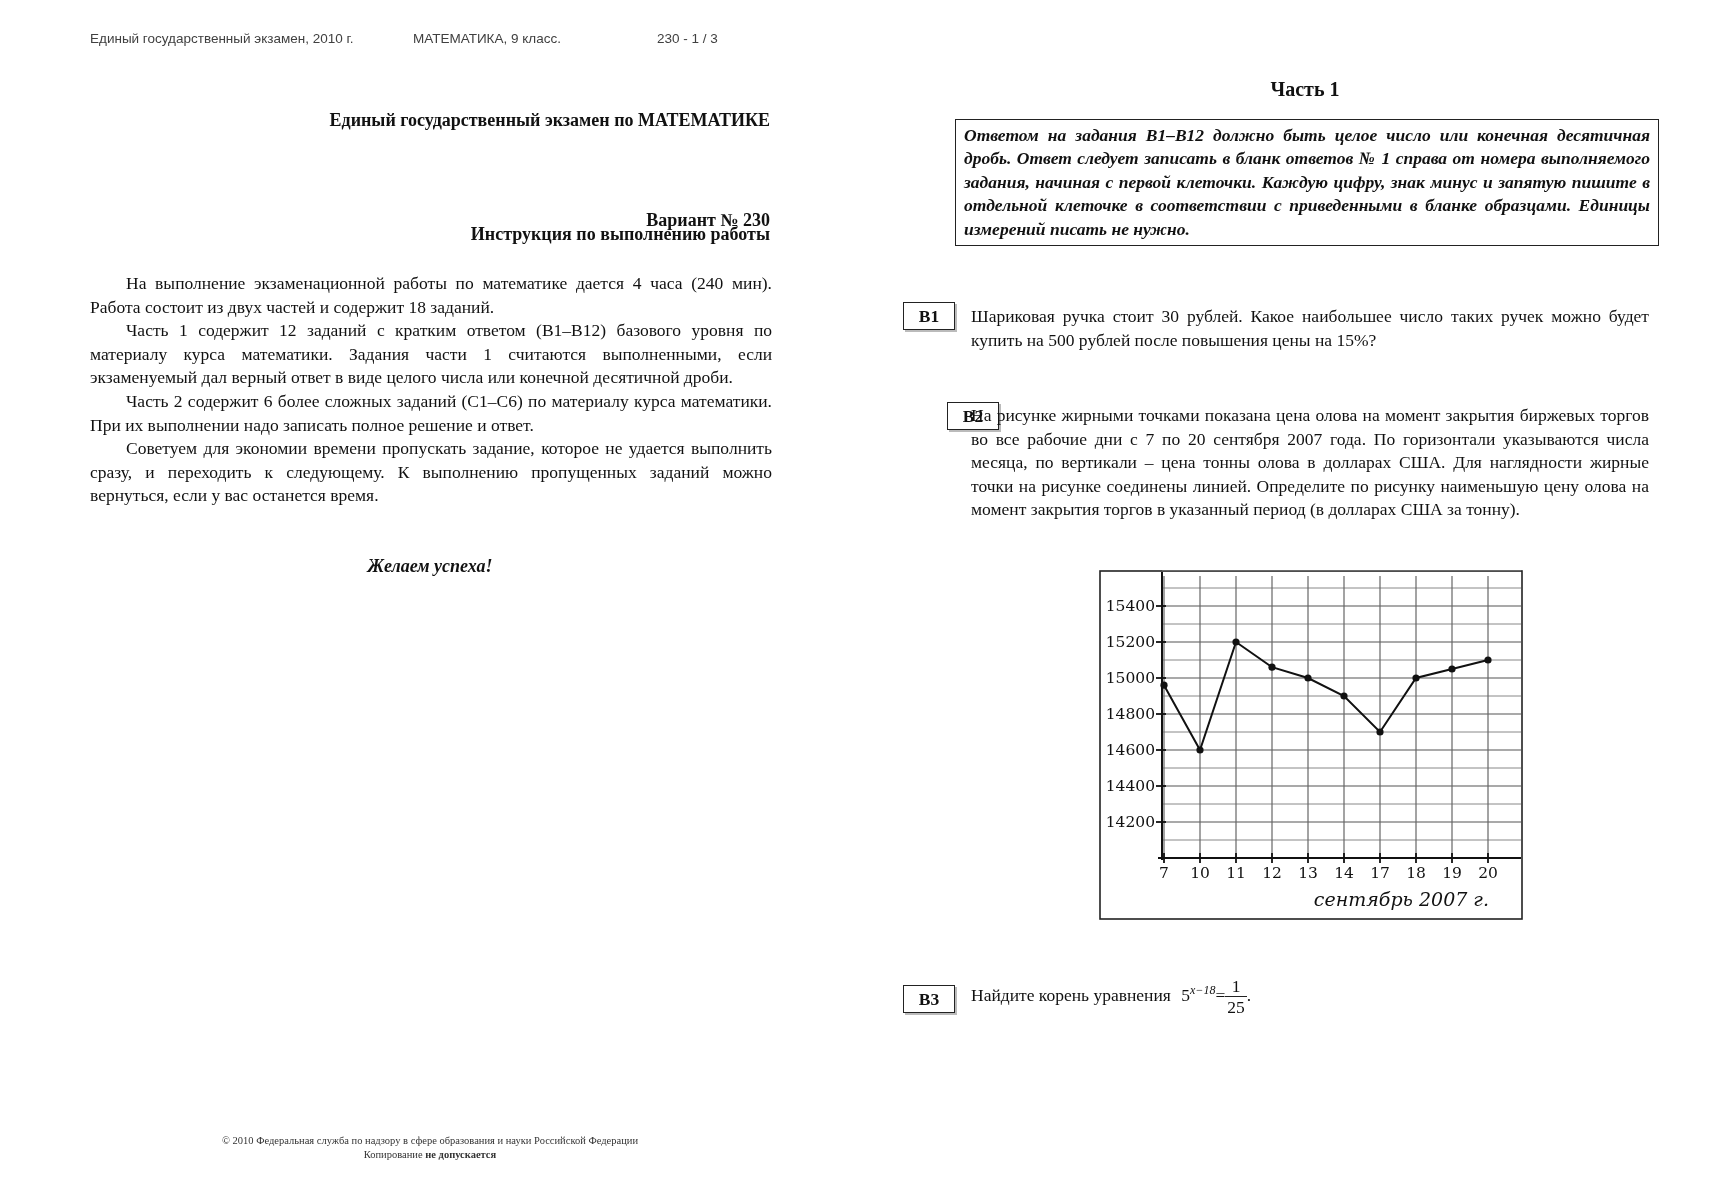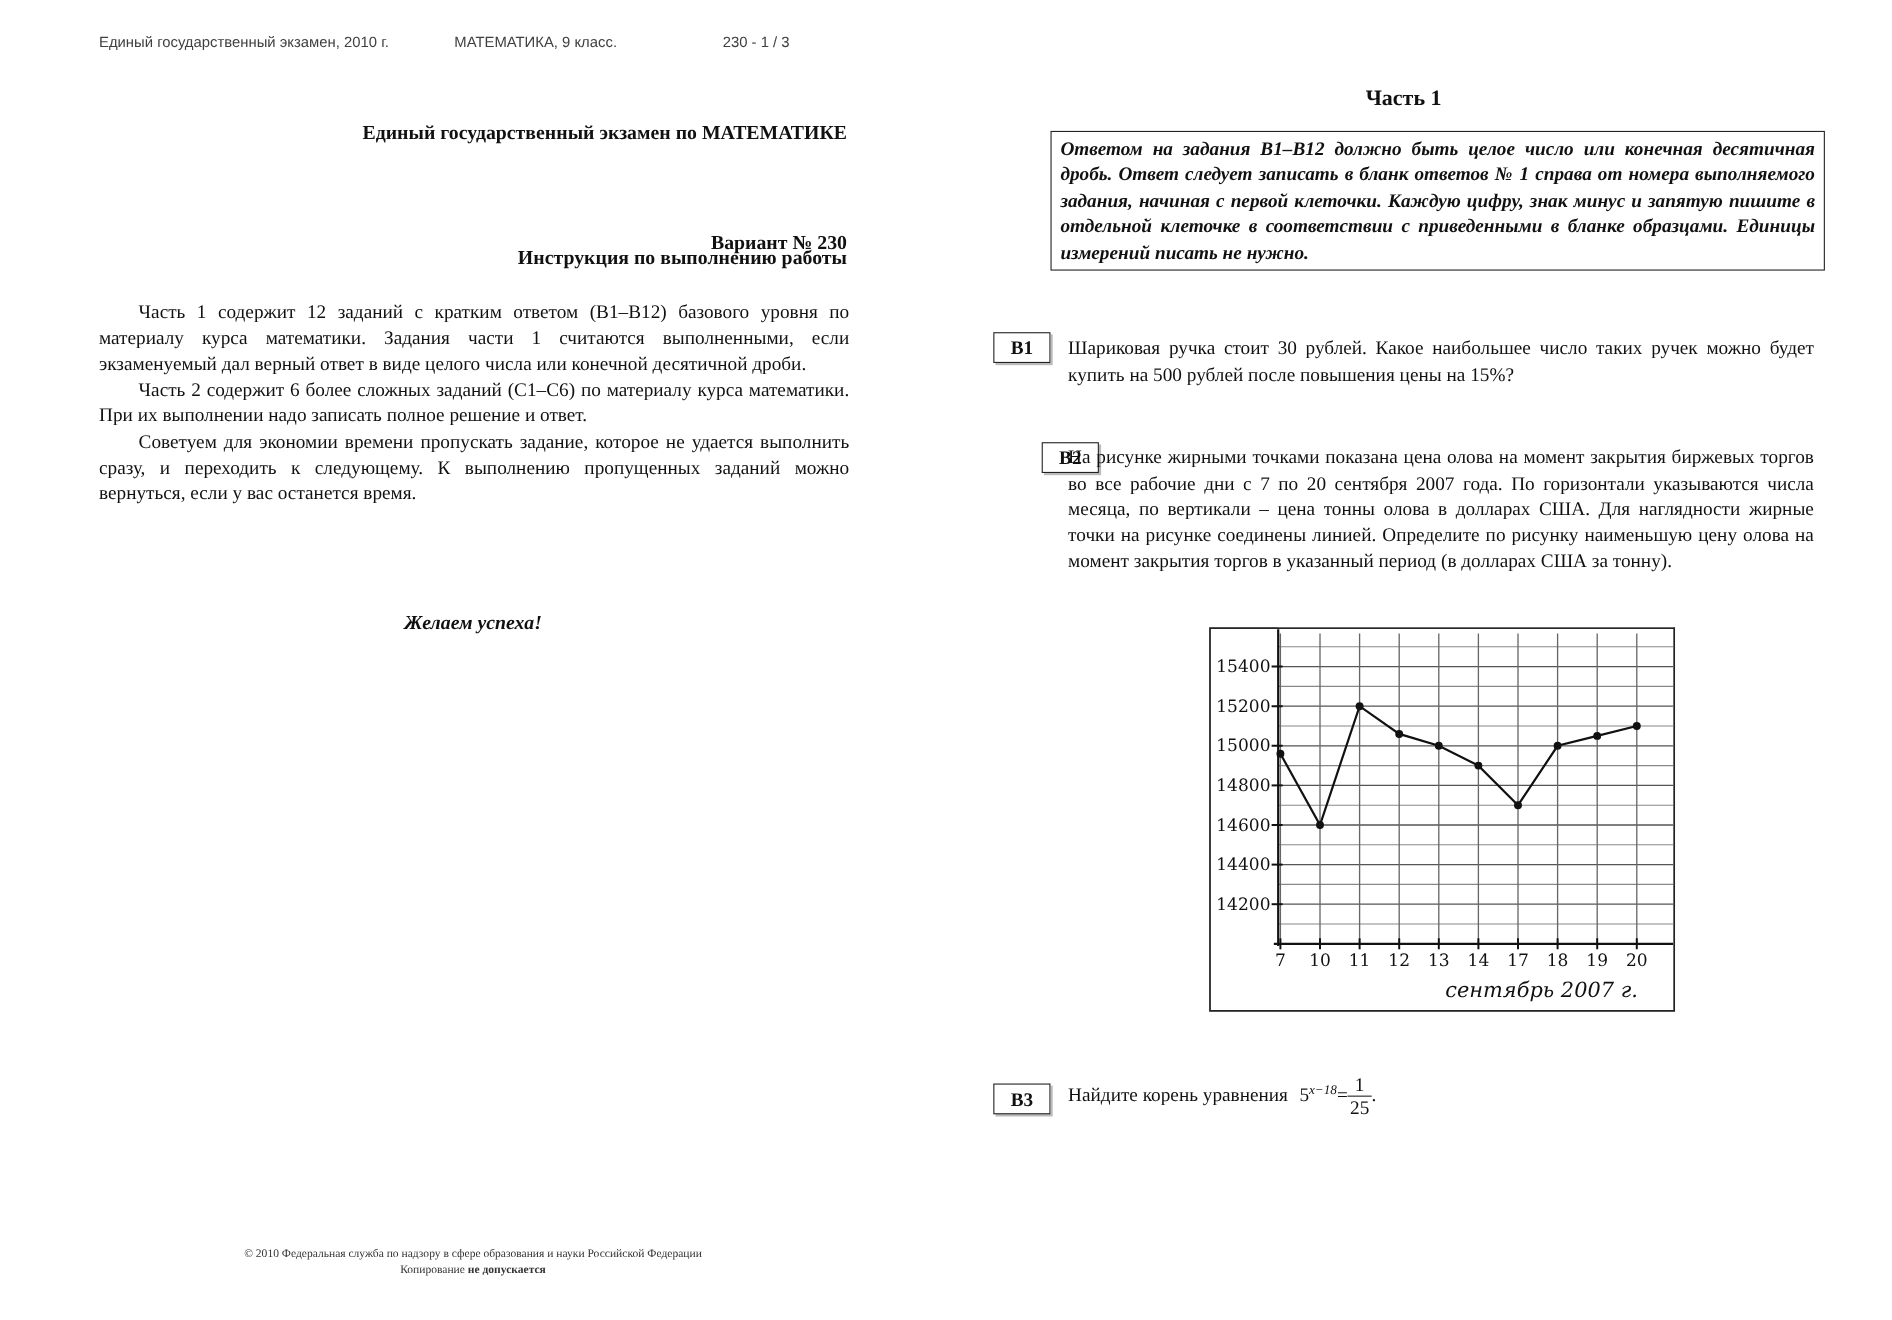--- a/index.html
+++ b/index.html
@@ -3,21 +3,21 @@
 <meta charset="utf-8">
 <style>
   html, body { margin: 0; padding: 0; background: #ffffff; }
   body { width: 1720px; height: 1200px; position: relative; overflow: hidden; color: #111; font-family: "Liberation Serif", serif; }
   .abs { position: absolute; }
   .hdr { font-family: "Liberation Sans", sans-serif; font-size: 13.5px; color: #404040; top: 31px; white-space: nowrap; }
   .title { left: 90px; width: 680px; text-align: right; font-weight: bold; font-size: 18px; }
   .para { left: 90px; width: 682px; font-size: 17.5px; line-height: 23.6px; text-align: justify; }
   .para p { margin: 0; text-indent: 36px; }
   .center-it { left: 90px; width: 680px; text-align: center; font-weight: bold; font-style: italic; font-size: 18px; }
-  .part-title { left: 926px; width: 700px; text-align: center; font-weight: bold; font-size: 20px; top: 78px; }
+  .part-title { left: 955px; width: 700px; text-align: center; font-weight: bold; font-size: 20px; top: 78px; }
   .notice { left: 955px; top: 119px; width: 686px; border: 1.5px solid #222; padding: 4px 8px 4px 8px; font-weight: bold; font-style: italic; font-size: 17.5px; line-height: 23.4px; text-align: justify; box-sizing: content-box; }
   .task-label { width: 50px; height: 26px; border: 1.5px solid #222; box-shadow: 2px 2px 0 #bbb; text-align: center; font-weight: bold; font-size: 17.5px; line-height: 26px; }
   .task-text { left: 971px; width: 678px; font-size: 17.5px; line-height: 23.6px; text-align: justify; }
   .footer { left: 150px; width: 560px; text-align: center; font-size: 10.5px; line-height: 14px; color: #333; top: 1134px; }
   .math { font-family: "Liberation Serif", serif; font-style: italic; }
   .frac { display: inline-block; vertical-align: middle; text-align: center; font-size: 17.5px; line-height: 20px; }
   .frac span { display: block; padding: 0 2px; }
   .frac .num { border-bottom: 1px solid #222; }
   svg text { font-family: "DejaVu Serif", serif; }
 </style>
@@ -26,20 +26,21 @@
 
 <div class="abs hdr" style="left:90px;">Единый государственный экзамен, 2010 г.</div>
 <div class="abs hdr" style="left:413px;">МАТЕМАТИКА, 9 класс.</div>
 <div class="abs hdr" style="left:657px;">230 - 1 / 3</div>
 
 <div class="abs title" style="top:110px;">Единый государственный экзамен по МАТЕМАТИКЕ</div>
 <div class="abs title" style="top:170px;margin-top:40px;">Вариант № 230</div>
 <div class="abs title" style="top:224px;">Инструкция по выполнению работы</div>
 
 <div class="abs para" style="top:272px;">
+  <p>На выполнение экзаменационной работы по математике дается 4 часа (240 мин). Работа состоит из двух частей и содержит 18 заданий.</p>
   <p>Часть 1 содержит 12 заданий с кратким ответом (B1–B12) базового уровня по материалу курса математики. Задания части 1 считаются выполненными, если экзаменуемый дал верный ответ в виде целого числа или конечной десятичной дроби.</p>
   <p>Часть 2 содержит 6 более сложных заданий (C1–C6) по материалу курса математики. При их выполнении надо записать полное решение и ответ.</p>
   <p>Советуем для экономии времени пропускать задание, которое не удается выполнить сразу, и переходить к следующему. К выполнению пропущенных заданий можно вернуться, если у вас останется время.</p>
 </div>
 
 <div class="abs center-it" style="top:556px;">Желаем успеха!</div>
 
 <div class="abs footer">
   <div>© 2010 Федеральная служба по надзору в сфере образования и науки Российской Федерации</div>
   <div><span>Копирование </span><b>не допускается</b></div>

